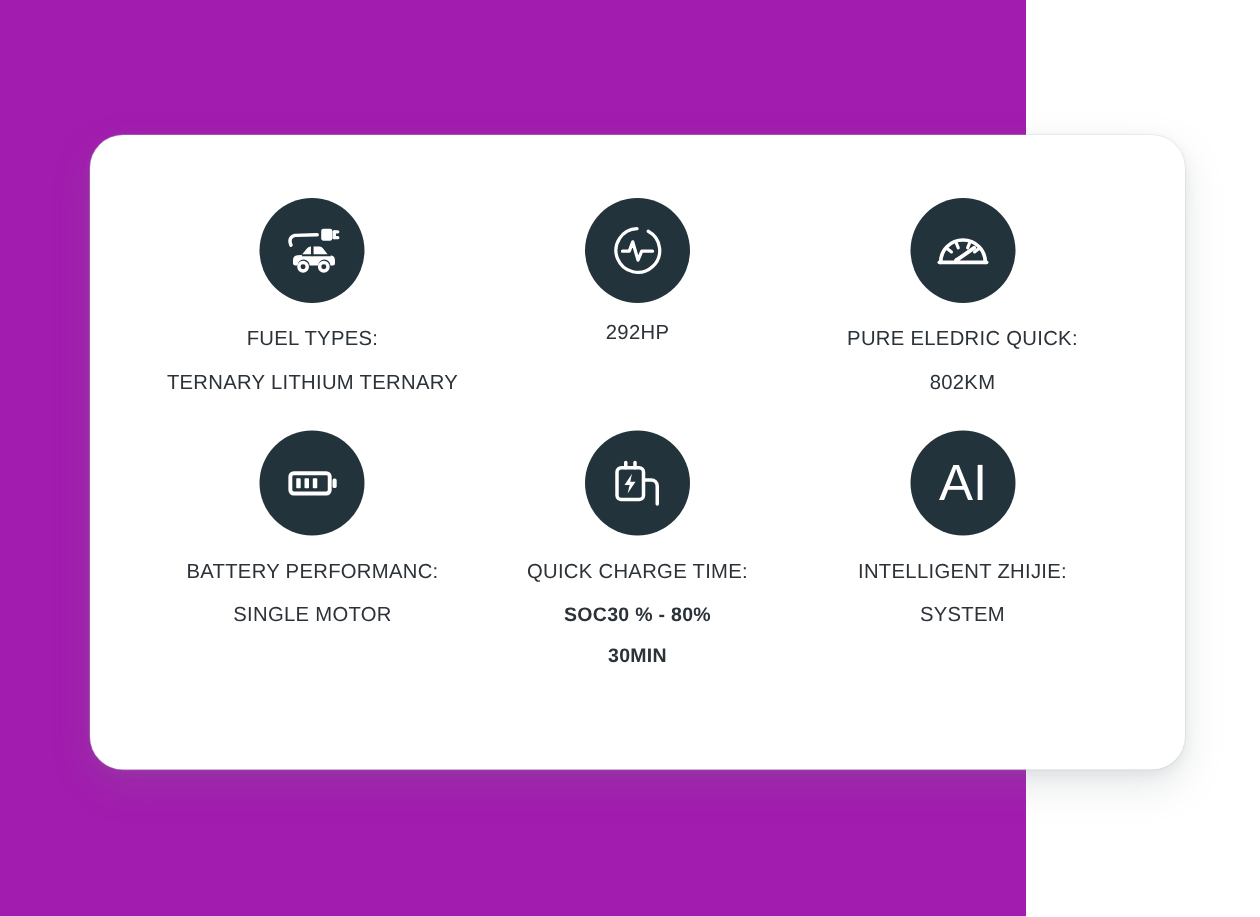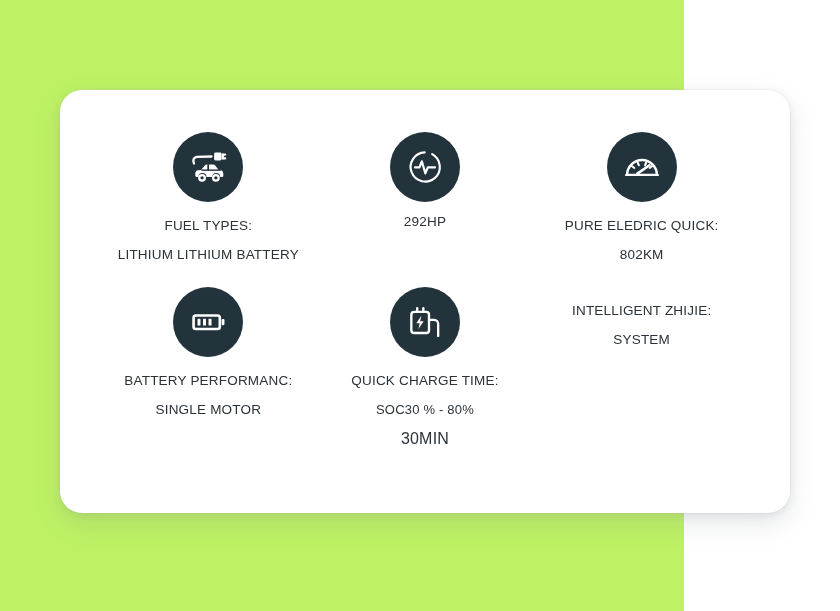--- a/index.html
+++ b/index.html
@@ -9,21 +9,21 @@
     height: 611px;
     background: #ffffff;
     font-family: "Liberation Sans", sans-serif;
     overflow: hidden;
   }
 
   #stage {
     position: relative;
     width: 684px;
     height: 611px;
-    background: #bef264;
+    background: #a21caf;
   }
 
   
   #spec-card {
     position: absolute;
     left: 60px;
     top: 90px;
     width: 730px;
     height: 423px;
     background: #ffffff;
@@ -77,26 +77,26 @@
   }
 
   .spec-value {
     margin-top: 12px;
     font-size: 13.5px;
     letter-spacing: 0.2px;
     color: #2b3238;
     white-space: nowrap;
     line-height: 1.25;
   }
-  .spec-value.strong { font-weight: normal; font-size: 13px; }
+  .spec-value.strong { font-weight: bold; font-size: 13px; }
 
   .spec-value2 {
     margin-top: 11px;
-    font-size: 16px;
-    font-weight: normal;
+    font-size: 13px;
+    font-weight: bold;
     letter-spacing: 0.2px;
     color: #2b3238;
     white-space: nowrap;
     line-height: 1.25;
   }
 
   .ai-text {
     font-family: "Liberation Sans", sans-serif;
     font-size: 34px;
     font-weight: normal;
@@ -132,21 +132,21 @@
             <path d="M24.2 21.2 v6.2" stroke="#22333b" stroke-width="2" stroke-linecap="round"></path>
             <path d="M16.3 27.6 h22" stroke="#22333b" stroke-width="1.6"></path>
 
             <g fill="none" stroke="#ffffff" stroke-width="2.6">
               <circle cx="17.2" cy="36.4" r="3.2"></circle>
               <circle cx="33.0" cy="36.4" r="3.2"></circle>
             </g>
           </svg>
         </div>
         <div class="spec-label">FUEL TYPES:</div>
-        <div class="spec-value">LITHIUM LITHIUM BATTERY</div>
+        <div class="spec-value">TERNARY LITHIUM TERNARY</div>
       </div>
 
       <div class="spec-item">
         <div class="icon-badge">
           <svg width="40" height="40" viewBox="0 0 48 48" aria-hidden="true">
             <g fill="none" stroke="#ffffff" stroke-width="2.6" stroke-linecap="round" stroke-linejoin="round">
 
               <path d="M32.6 8.6 a17.5 17.5 0 1 1 -9.0 -2.1"></path>
 
               <path d="M12 24.5 h5.4 l2.8 -7.4 l4.2 14.6 l3.0 -7.2 h8.6"></path>
@@ -211,19 +211,24 @@
 
             <path d="M19.6 16.6 L13.6 25.6 h4.1 l-1.6 6.8 l6.3 -9.4 h-4.2 z" fill="#ffffff"></path>
           </svg>
         </div>
         <div class="spec-label">QUICK CHARGE TIME:</div>
         <div class="spec-value strong">SOC30 % - 80%</div>
         <div class="spec-value2">30MIN</div>
       </div>
 
       <div class="spec-item">
+        <div class="icon-badge">
+          <svg width="48" height="48" viewBox="0 0 48 48" aria-hidden="true">
+            <text class="ai-text" x="24" y="35" text-anchor="middle">AI</text>
+          </svg>
+        </div>
         <div class="spec-label">INTELLIGENT ZHIJIE:</div>
         <div class="spec-value">SYSTEM</div>
       </div>
 
     </div>
   </div>
 </div>
 
 </body></html>

